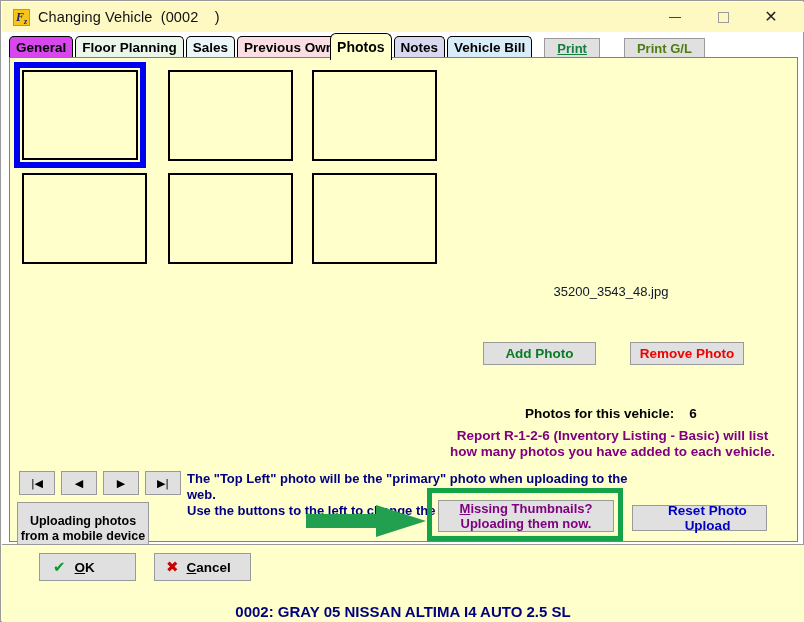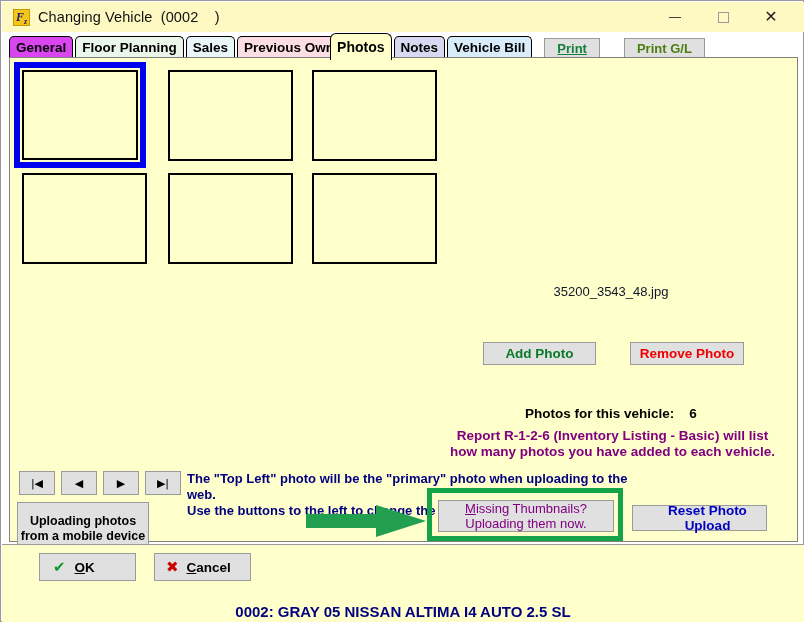--- a/index.html
+++ b/index.html
@@ -179,21 +179,21 @@
   
   #green-box {
     position: absolute; left: 426px; top: 487px;
     width: 196px; height: 53px;
     border: 5px solid #15a34a;
     background: transparent;
   }
   #missing-thumbs {
     position: absolute; left: 437px; top: 499px; width: 176px; height: 32px;
     background: #e0e0e0; border: 1px solid #9a9a9a;
-    color: #800080; font-size: 13px; font-weight: normal;
+    color: #800080; font-size: 13px; font-weight: bold;
     line-height: 15px; text-align: center;
     display: flex; align-items: center; justify-content: center;
   }
   .u { text-decoration: underline; }
 
   #remove-all {
     position: absolute; left: 631px; top: 467px; width: 135px; height: 26px;
     color: #f00000; font-size: 13.5px;
   }
   #reset-upload {

